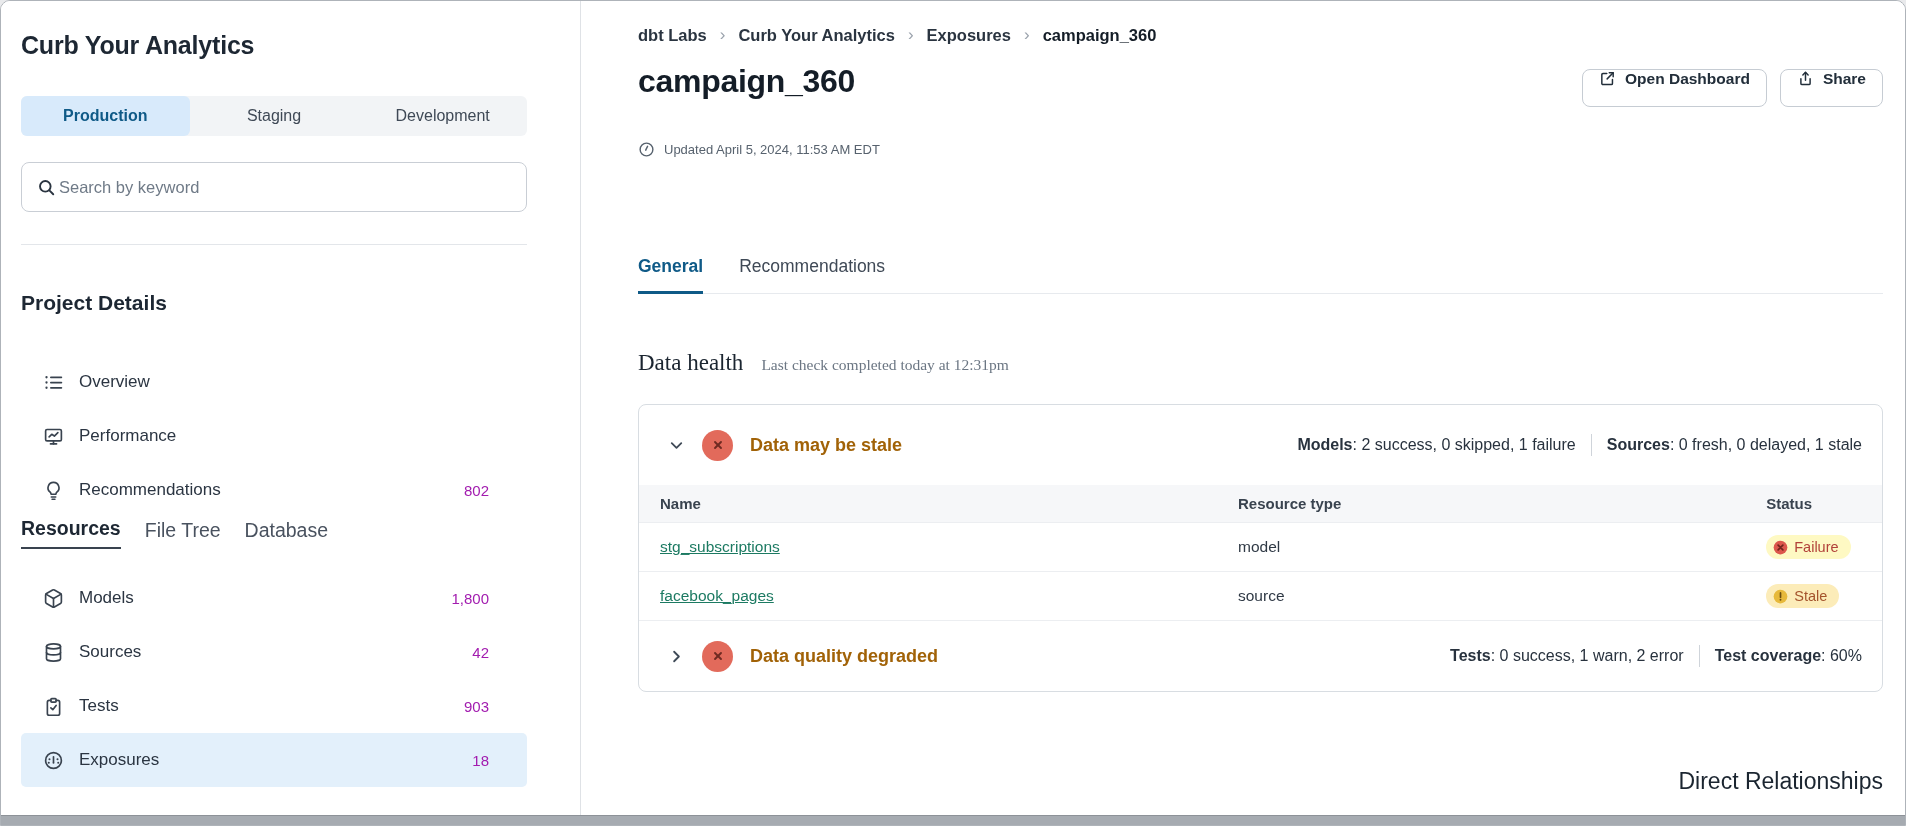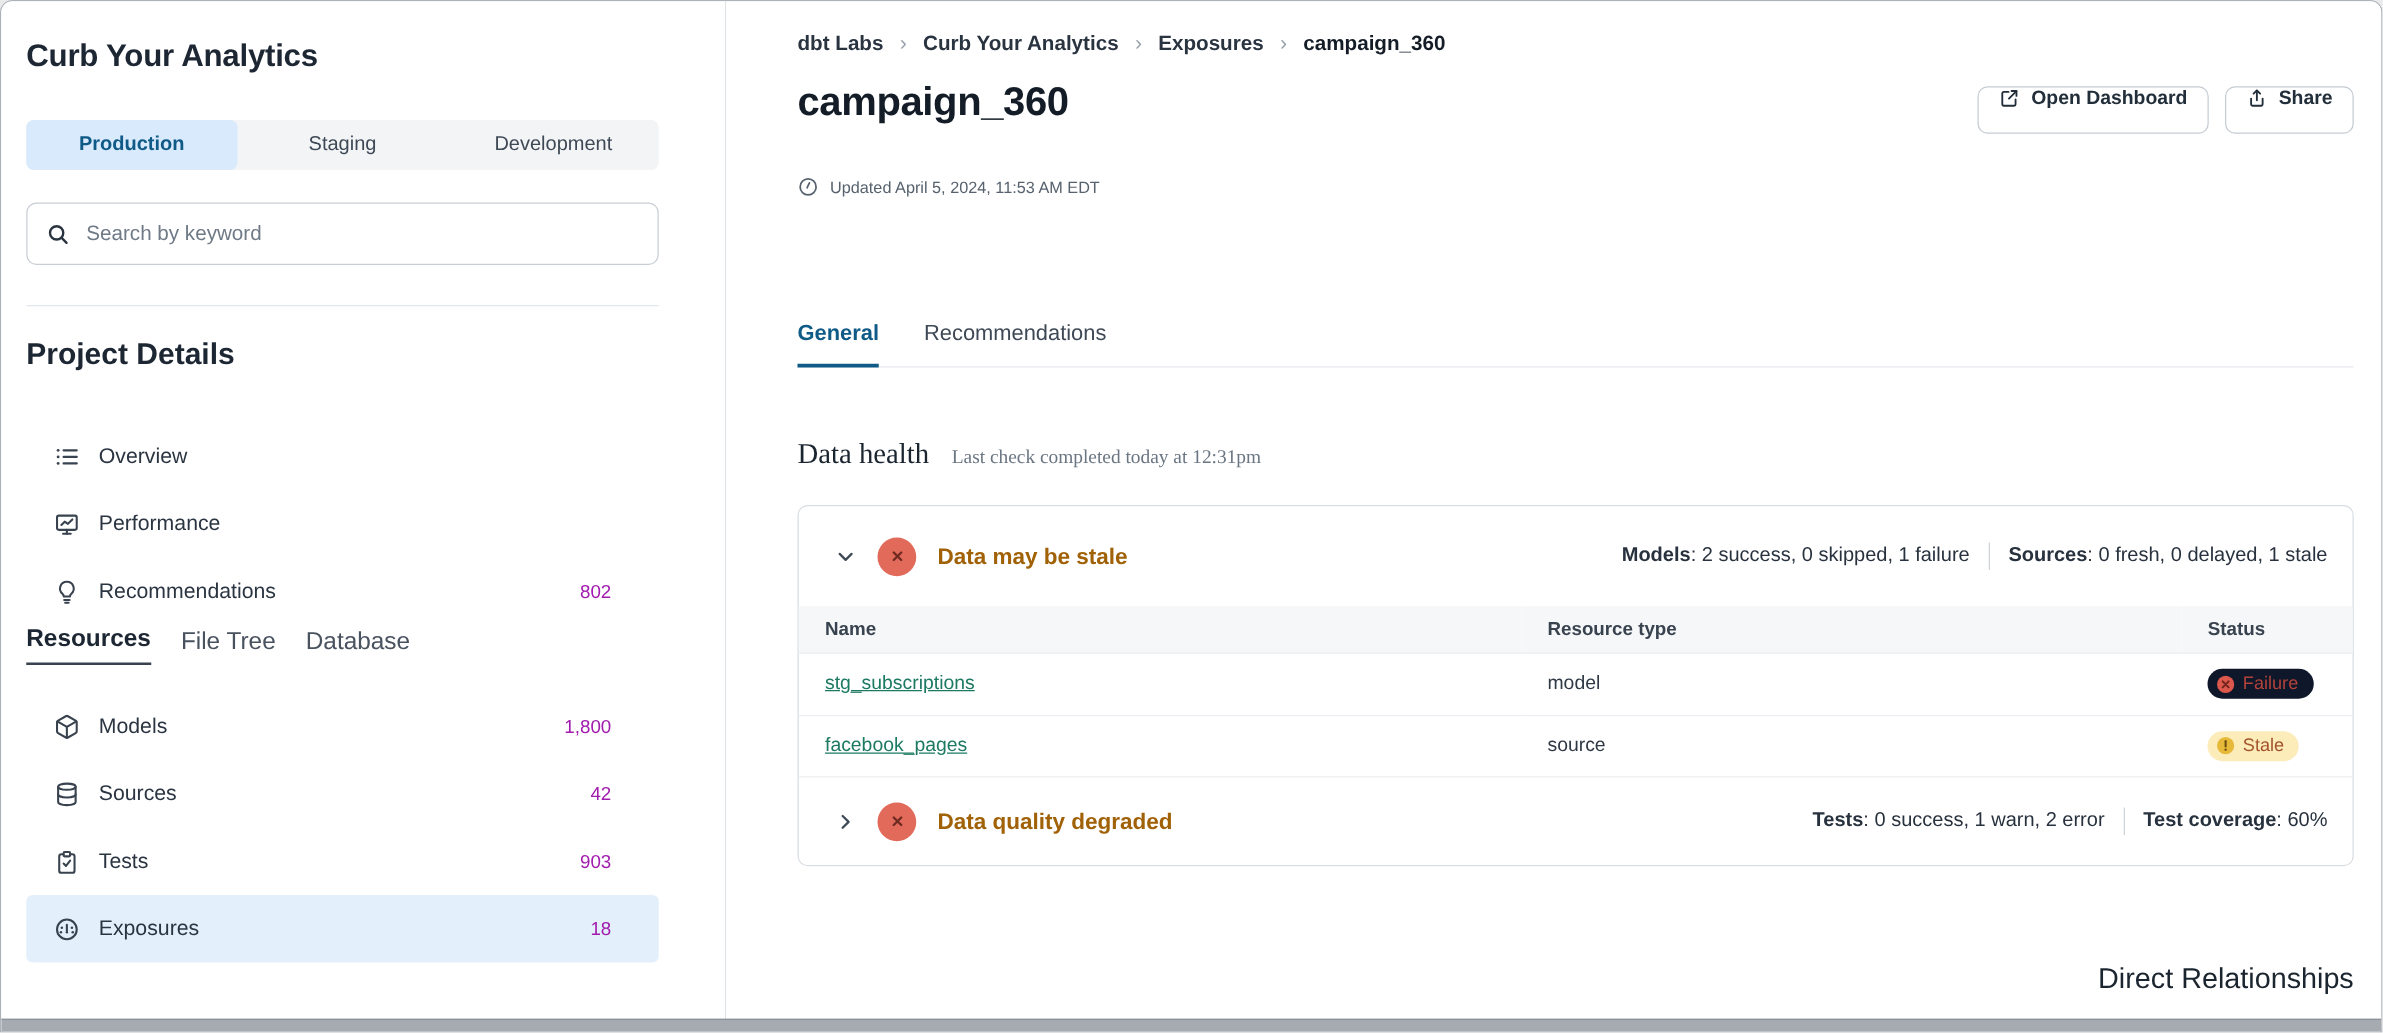--- a/index.html
+++ b/index.html
@@ -9,26 +9,26 @@
     border:1px solid #aeb3b9;border-radius:10px 10px 0 0;box-sizing:border-box;
   }
   .app{display:flex;height:818px;}
 
   
   .sidebar{width:580px;min-width:580px;box-sizing:border-box;padding-left:20px;border-right:1px solid #dfe2e6;background:#fff;}
   .sb-title{margin-top:30px;font-size:25px;font-weight:700;color:#1d2733;letter-spacing:-0.2px;}
   .seg{margin-top:36px;width:506px;height:40px;background:#f2f4f6;border-radius:6px;display:flex;}
   .seg-item{flex:1;display:flex;align-items:center;justify-content:center;font-size:16px;color:#3f4956;border-radius:6px;cursor:pointer;}
   .seg-item.active{background:#d8eafb;color:#0f5a87;font-weight:700;}
-  .search{margin-top:26px;width:506px;height:50px;border:1px solid #c9ced5;border-radius:8px;display:flex;align-items:center;gap:11px;padding:0 15px;box-sizing:border-box;background:#fff;}
+  .search{margin-top:26px;width:506px;height:50px;border:1px solid #c9ced5;border-radius:8px;display:flex;align-items:center;gap:1px;padding:0 15px;box-sizing:border-box;background:#fff;}
   .search svg{color:#2a3440;flex:none;}
   .search input{border:none;outline:none;font-size:16.5px;color:#2a3440;flex:1;background:transparent;font-family:inherit;}
   .search input::placeholder{color:#6f7a87;}
   .sb-divider{margin-top:32px;width:506px;height:1px;background:#e3e6ea;}
-  .sb-heading{margin-top:25px;font-size:24px;font-weight:700;color:#1d2733;}
+  .sb-heading{margin-top:46px;font-size:21px;font-weight:700;color:#1d2733;}
   .sb-list{margin-top:40px;}
   .sb-list.second{margin-top:22px;}
   .sb-item{display:flex;align-items:center;height:54px;width:506px;box-sizing:border-box;padding-left:22px;border-radius:5px;color:#2b3542;font-size:17px;cursor:pointer;}
   .sb-item.active{background:#e3f0fb;}
   .sb-item .icn{width:21px;height:21px;margin-right:15px;color:#39434f;display:flex;align-items:center;}
   .sb-item .count{margin-left:auto;padding-right:38px;color:#a21caf;font-size:15px;text-align:right;}
   .res-tabs{display:flex;gap:24px;align-items:flex-end;font-size:19.5px;color:#49525f;}
   .res-tab{cursor:pointer;padding-bottom:7px;}
   .res-tab.active{color:#1d2733;font-weight:700;border-bottom:2px solid #39434f;}
 
@@ -61,21 +61,21 @@
   .hc-stats{margin-left:auto;display:flex;align-items:center;font-size:16px;color:#28323e;white-space:nowrap;}
   .hc-stats b{font-weight:700;}
   .stat-sep{width:1px;height:22px;background:#cfd4da;margin:0 15px;}
 
   table.hc-table{width:100%;border-collapse:collapse;table-layout:fixed;}
   .hc-table th{background:#f6f7f9;text-align:left;font-size:15px;font-weight:700;color:#39434f;padding:10px 0 10px 21px;}
   .hc-table td{padding:12px 0 12px 21px;border-top:1px solid #eceef1;font-size:15.5px;color:#2f3945;}
   .col-name{width:46.5%;} .col-type{width:42.5%;} .col-status{width:11%;}
   a.res-link{color:#1c7a62;text-decoration:underline;cursor:pointer;}
   .pill{display:inline-flex;align-items:center;gap:6px;border-radius:999px;padding:4px 12px 4px 7px;font-size:14.5px;white-space:nowrap;}
-  .pill.failure{background:#0f172a;color:#b2423a;}
+  .pill.failure{background:#fef9c3;color:#b2423a;}
   .pill.stale{background:#fcecb9;color:#a4532c;}
 
   .dr-heading{margin-top:76px;font-size:23px;font-weight:500;color:#1b2530;text-align:right;}
 
   .bottom-bar{position:absolute;left:0;right:0;bottom:0;height:9px;background:#a6abb1;border-top:1px solid #8d9298;}
 </style>
 </head>
 <body>
 
 <div class="screen">

